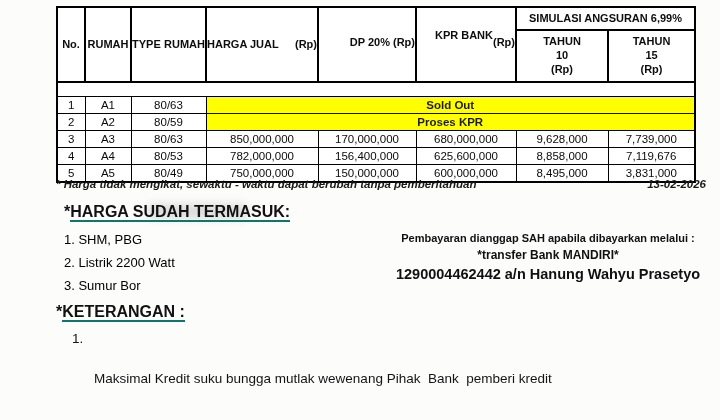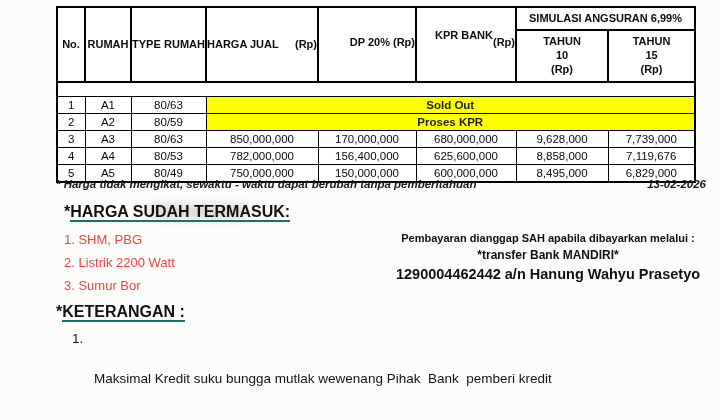--- a/index.html
+++ b/index.html
@@ -29,21 +29,21 @@
   td.status{font-size:11.5px;font-weight:bold;color:#1d1d1d;}
   
   .footnote{
     position:absolute;left:56px;top:178px;width:650px;display:flex;justify-content:space-between;
     font-style:italic;font-size:11.5px;font-weight:bold;color:#191919;
   }
   
   .includes{position:absolute;left:64px;top:203px;}
   .sec-title{font-size:16px;font-weight:bold;color:#111;}
   .sec-title .u{border-bottom:2px solid #0f766e;padding-bottom:0px;}
-  .includes .items{margin-top:7px;font-size:13px;line-height:23px;color:#ef4444;}
+  .includes .items{margin-top:7px;font-size:13px;line-height:23px;color:#000000;}
   .smudge{position:absolute;left:148px;top:204px;width:100px;height:15px;background:rgba(110,110,110,.22);filter:blur(4px);border-radius:3px;}
   
   .payment{position:absolute;left:378px;top:232px;width:340px;text-align:center;color:#101010;}
   .payment .l1{font-size:11px;font-weight:bold;}
   .payment .l2{font-size:12px;font-weight:bold;margin-top:4px;}
   .payment .l3{font-size:14.5px;font-weight:bold;margin-top:4px;}
   
   .keterangan{position:absolute;left:56px;top:303px;width:650px;}
   .ket-items{margin-top:8px;font-size:13.5px;line-height:20px;color:#141414;}
   .ket-item{display:flex;margin-bottom:2px;}
@@ -152,21 +152,21 @@
         <td>7,119,676</td>
       </tr>
       <tr class="drow">
         <td>5</td>
         <td>A5</td>
         <td>80/49</td>
         <td>750,000,000</td>
         <td>150,000,000</td>
         <td>600,000,000</td>
         <td>8,495,000</td>
-        <td>6,829,000</td>
+        <td>3,831,000</td>
       </tr>
     </tbody>
   </table>
 
   <div class="footnote">
     <span>* Harga tidak mengikat, sewaktu - waktu dapat berubah tanpa pemberitahuan</span>
     <span>13-02-2026</span>
   </div>
 
   <div class="smudge"></div>

